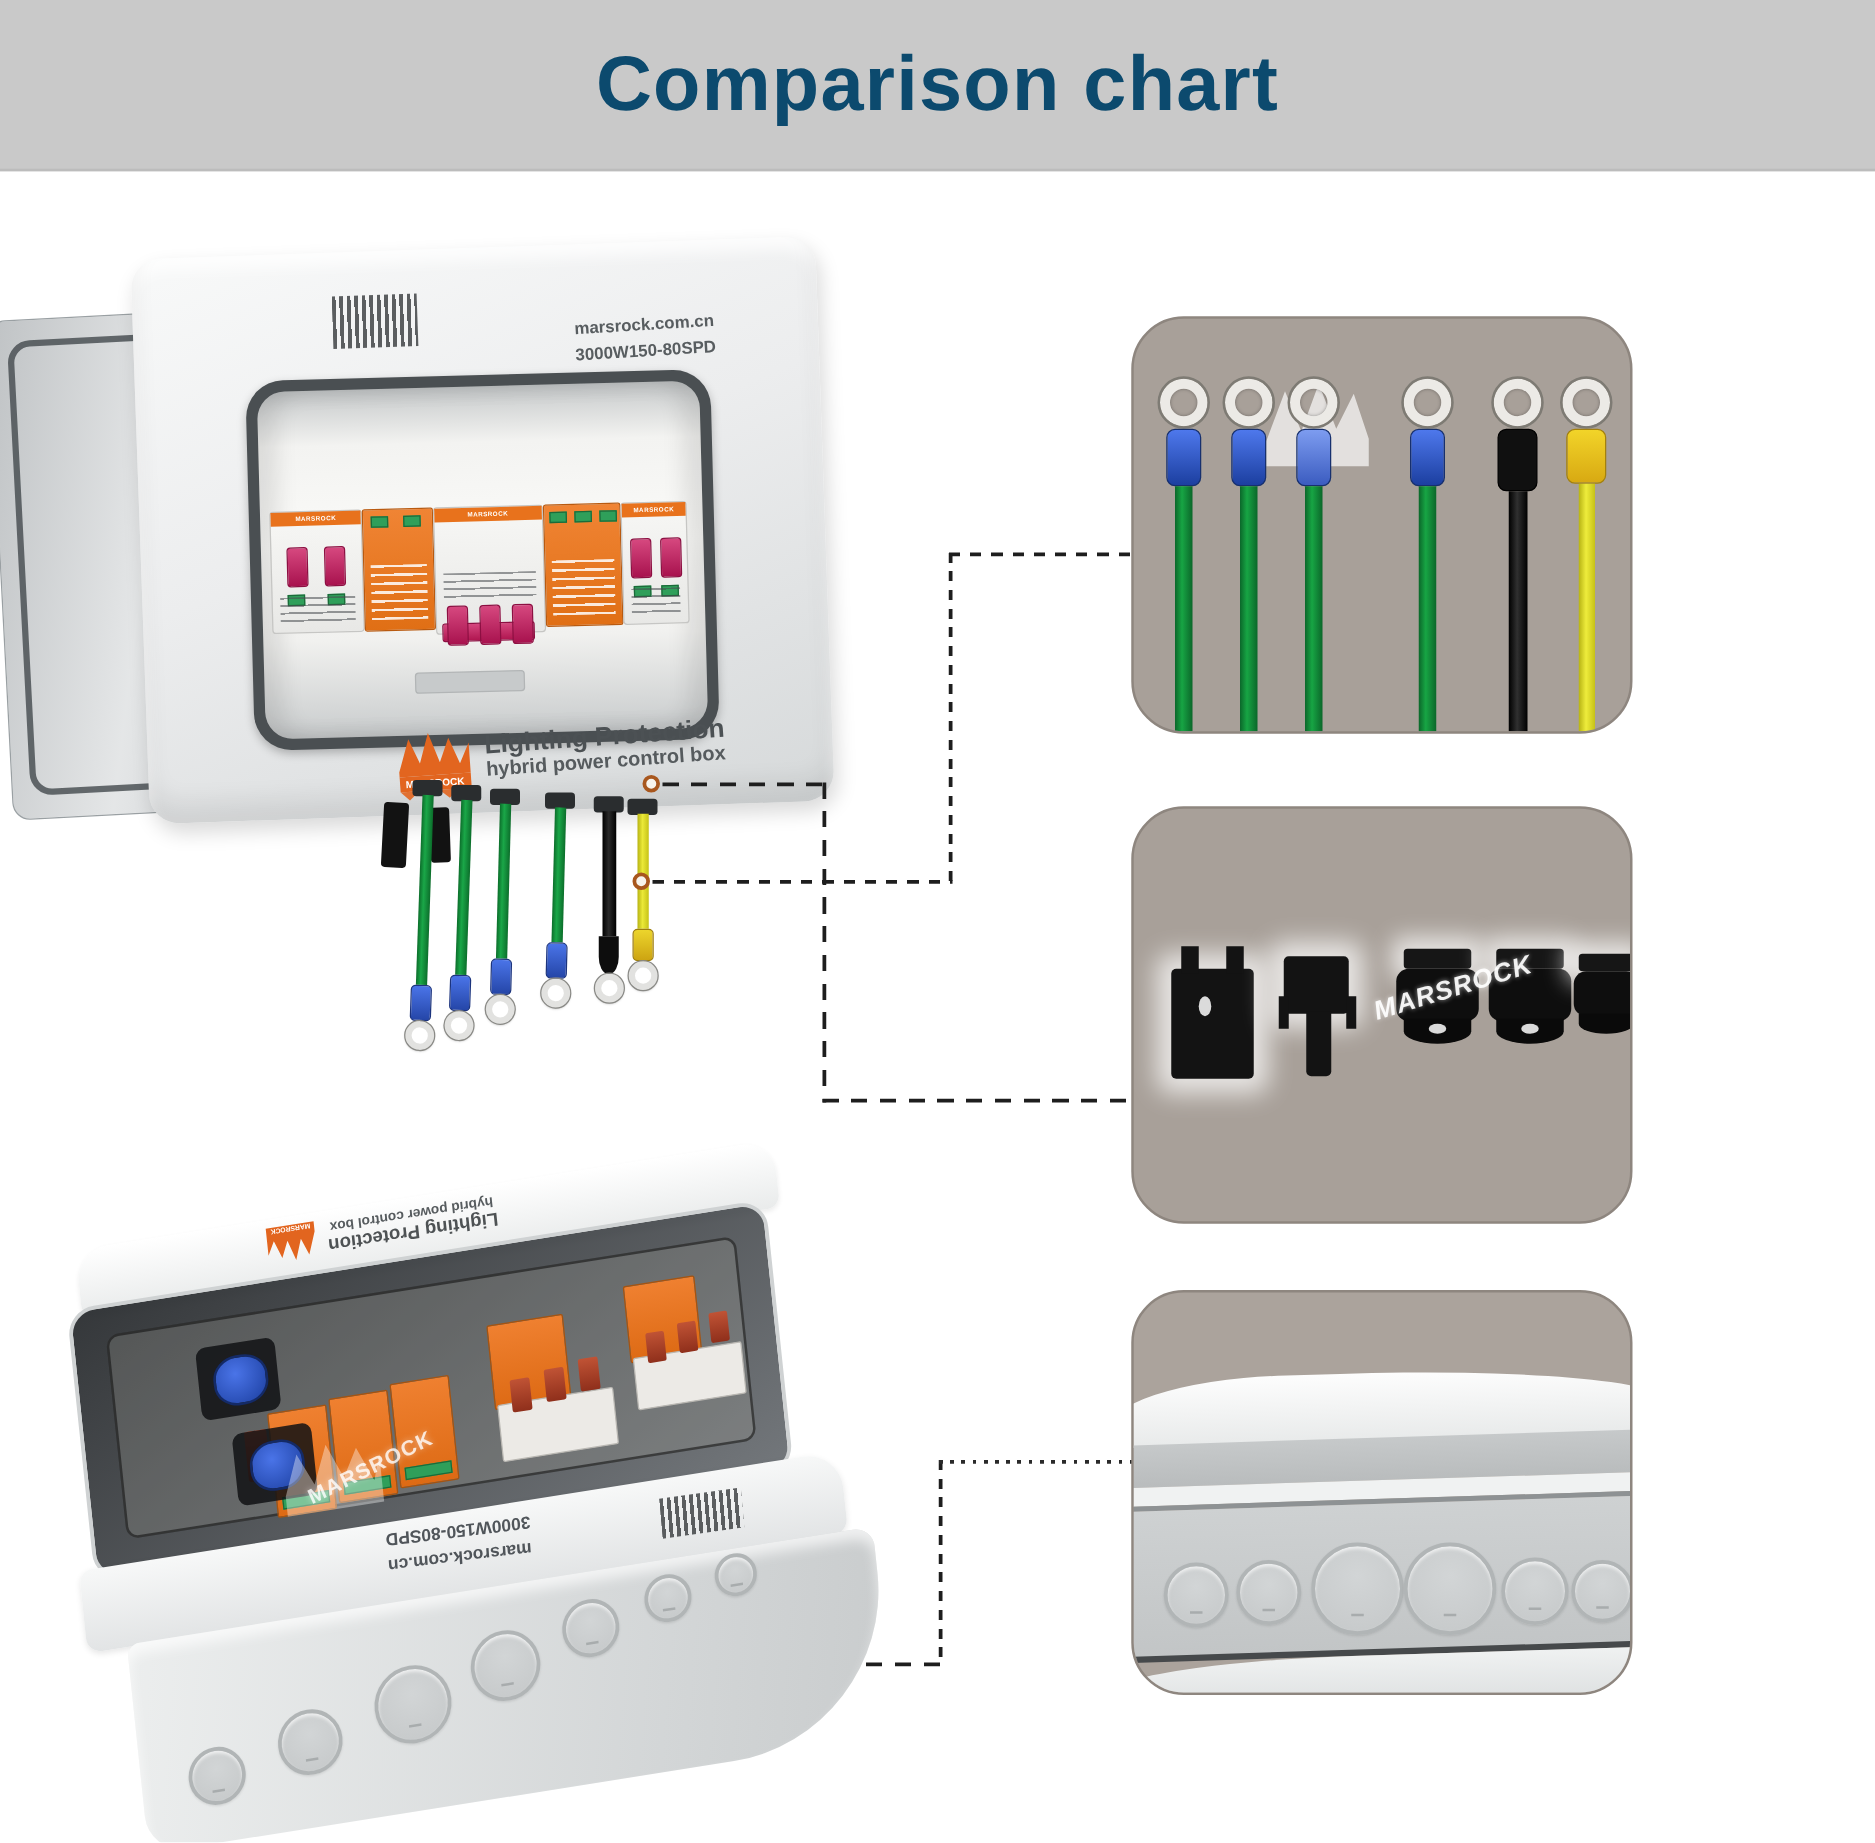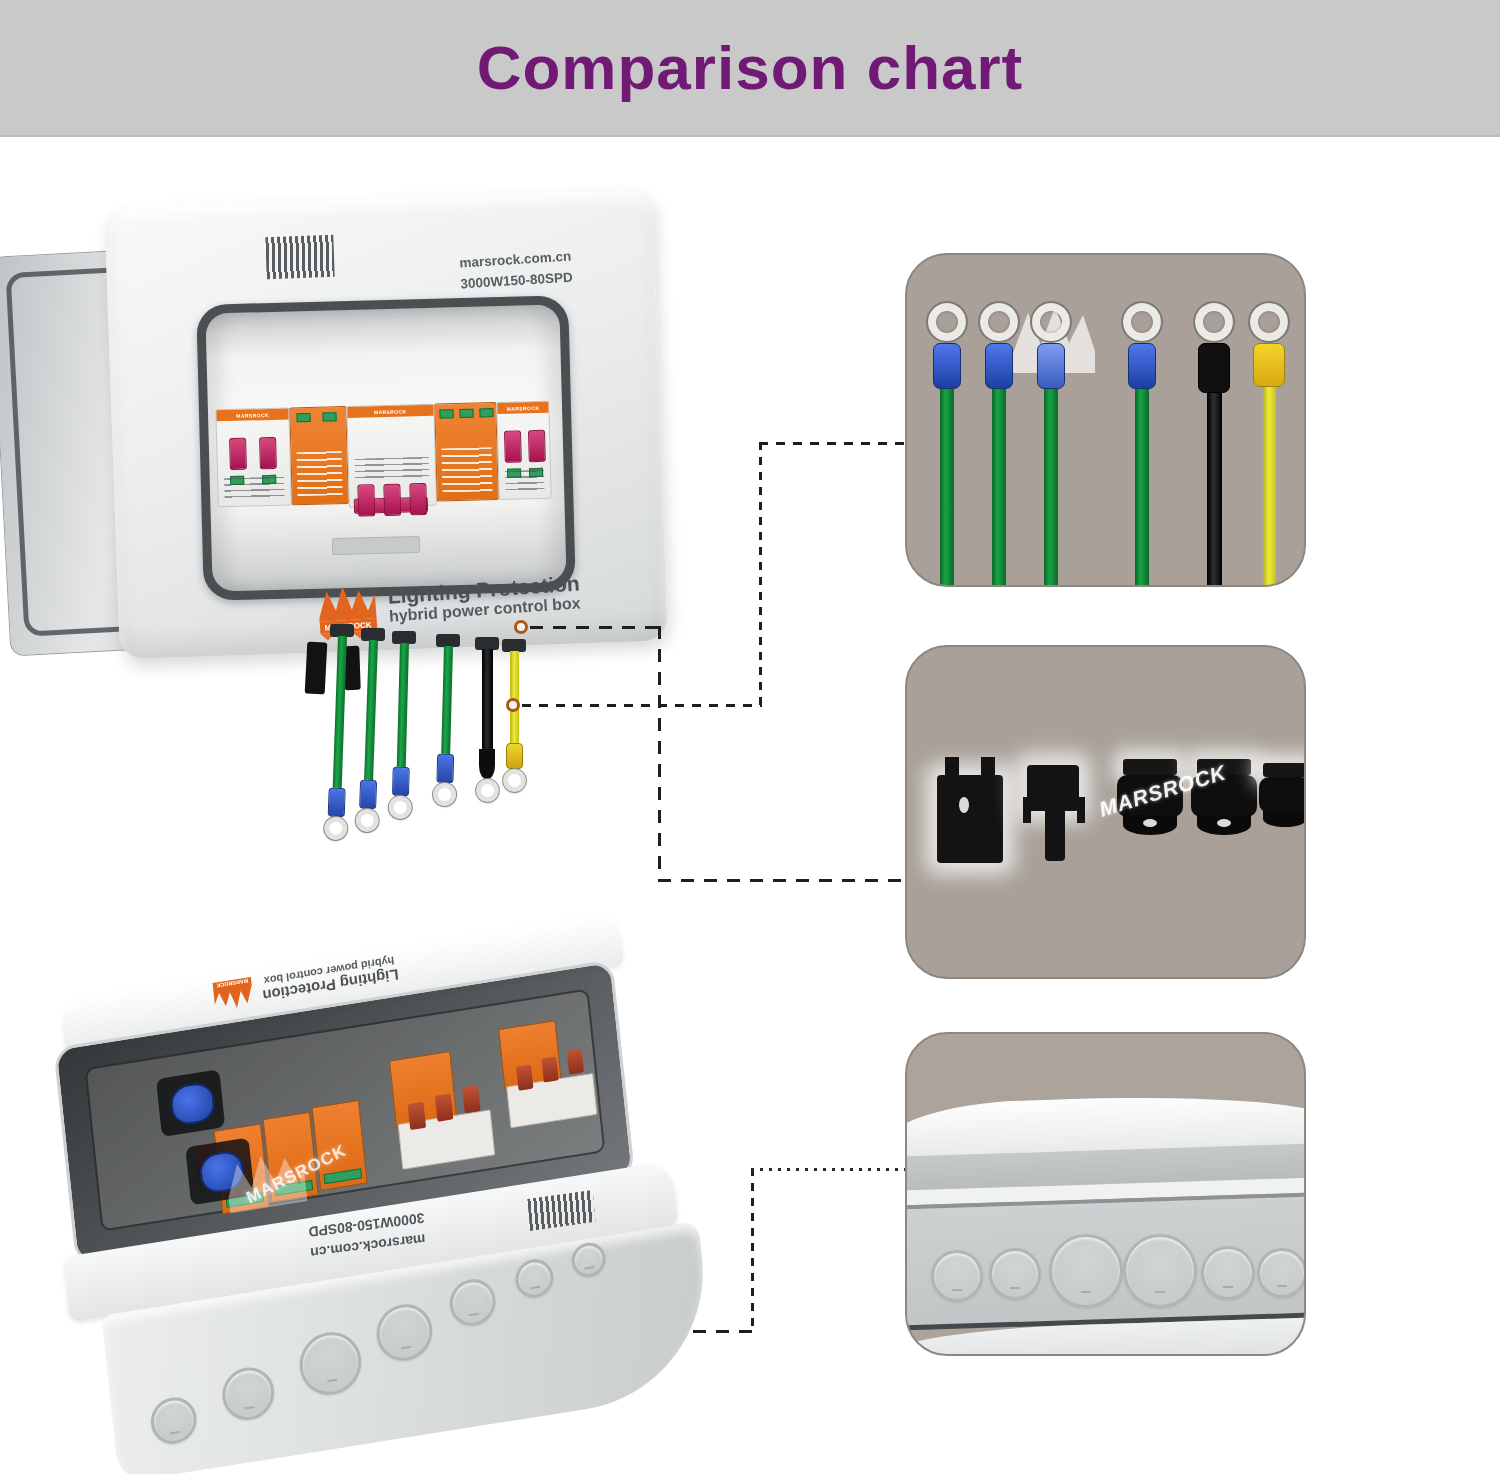--- a/index.html
+++ b/index.html
@@ -2,21 +2,21 @@
 <html><head>
 <meta charset="utf-8">
 <style>
   html,body{margin:0;padding:0;background:#ffffff;}
   #canvas{position:relative;width:1500px;height:1474px;background:#ffffff;overflow:hidden;
           font-family:"Liberation Sans",sans-serif;}
 
   
   .header{position:absolute;left:0;top:0;width:1500px;height:135px;background:#c9c9c9;
           border-bottom:2px solid #bcbcbc;display:flex;align-items:center;justify-content:center;}
-  .header h1{margin:0;font-size:62px;font-weight:600;color:#701a75;letter-spacing:1px;}
+  .header h1{margin:0;font-size:62px;font-weight:600;color:#0c4a6e;letter-spacing:1px;}
 
   
   .abs{position:absolute;}
   .dashH{position:absolute;height:3px;background:repeating-linear-gradient(90deg,#1e1e1e 0 13px,transparent 13px 23px);}
   .dashHm{position:absolute;height:3px;background:repeating-linear-gradient(90deg,#1e1e1e 0 9px,transparent 9px 17px);}
   .dashV{position:absolute;width:3px;background:repeating-linear-gradient(180deg,#1e1e1e 0 13px,transparent 13px 23px);}
   .dashVm{position:absolute;width:3px;background:repeating-linear-gradient(180deg,#1e1e1e 0 8px,transparent 8px 15px);}
   .dotH{position:absolute;height:3px;background:repeating-linear-gradient(90deg,#2a2a2a 0 3px,transparent 3px 9px);}
   .odot{position:absolute;width:8px;height:8px;border:3px solid #a8571e;border-radius:50%;background:#f7f3ec;}
 

